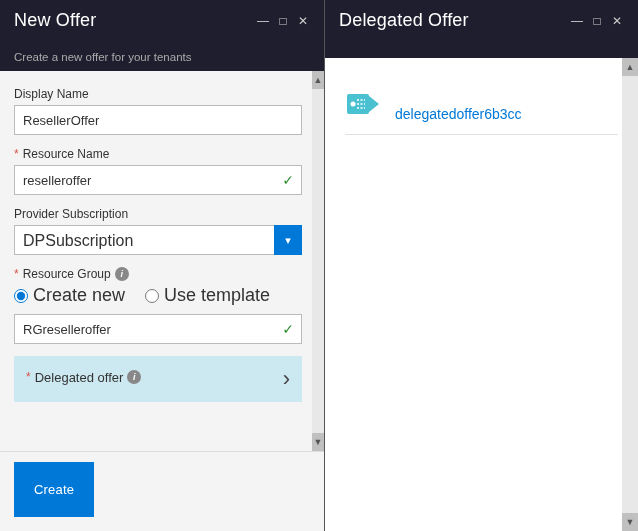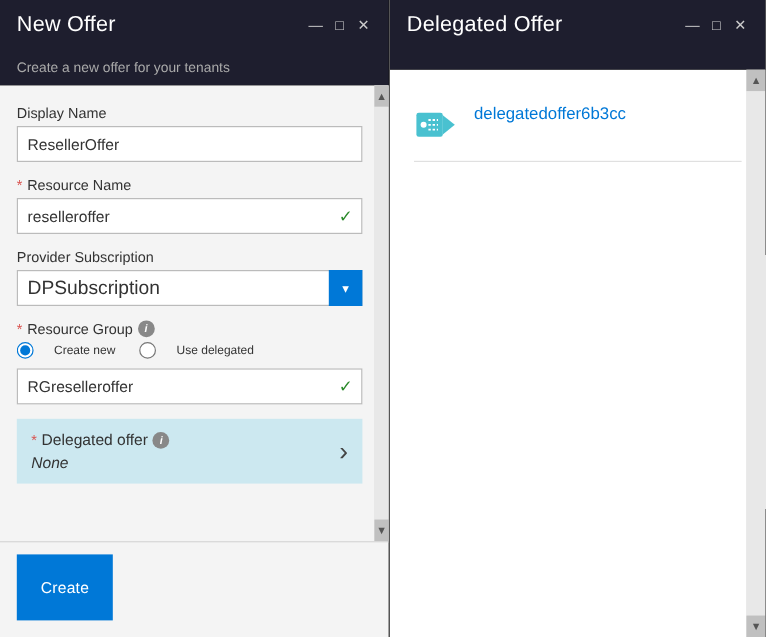--- a/index.html
+++ b/index.html
@@ -10,21 +10,21 @@
       display: flex;
       width: 638px;
       height: 531px;
       overflow: hidden;
     }
 
     
     .panel {
       display: flex;
       flex-direction: column;
-      background: #000000;
+      background: #ec4899;
       color: #fff;
       overflow: hidden;
     }
 
     .left-panel {
       width: 325px;
       min-width: 325px;
       border-right: 1px solid #555;
     }
 
@@ -248,23 +248,22 @@
     }
 
     .radio-item input[type="radio"] {
       cursor: pointer;
       width: 14px;
       height: 14px;
       accent-color: #0078d7;
     }
 
     .radio-label {
-      font-size: 10px;
-      color: #333;
-      margin-left: 12px;
+      font-size: 18px;
+      color: #333;
     }
 
     
     .delegated-offer-row {
       background: #cce8f0;
       border: none;
       padding: 10px 12px;
       display: flex;
       align-items: center;
       justify-content: space-between;
@@ -327,21 +326,21 @@
       padding: 20px 20px;
       font-size: 13px;
       cursor: pointer;
       font-weight: 400;
       letter-spacing: 0.2px;
     }
 
     
     .offer-item {
       display: flex;
-      align-items: flex-start;
+      align-items: flex-end;
       gap: 14px;
       padding: 10px 0 12px;
       border-bottom: 1px solid #e0e0e0;
     }
 
     .offer-icon {
       width: 36px;
       height: 36px;
       flex-shrink: 0;
     }
@@ -417,38 +416,37 @@
           <span>Resource Group</span>
           <span class="info-icon">i</span>
         </div>
         <div class="radio-group">
           <label class="radio-item">
             <input type="radio" name="rg" checked="" style="">
             <span class="radio-label">Create new</span>
           </label>
           <label class="radio-item">
             <input type="radio" name="rg" style="">
-            <span class="radio-label">Use delegated</span>
+            <span class="radio-label">Use template</span>
           </label>
         </div>
         <div class="input-wrapper">
           <input class="text-input" type="text" value="RGreselleroffer" style="">
           <span class="input-check">✓</span>
         </div>
       </div>
 
       <div class="field-group" style="margin-bottom:0;">
         <div class="delegated-offer-row">
           <div class="delegated-offer-left">
             <div class="delegated-label-row">
               <span class="required-star">*</span>
               <span>Delegated offer</span>
               <span class="info-icon">i</span>
             </div>
-            <span class="delegated-value">None</span>
           </div>
           <span class="chevron-right" style="font-size:22px; color:#444;">›</span>
         </div>
       </div>
 
     </div>
 
     <div class="left-scrollbar">
       <div class="scroll-up">▲</div>
       <div class="scroll-track"></div>

